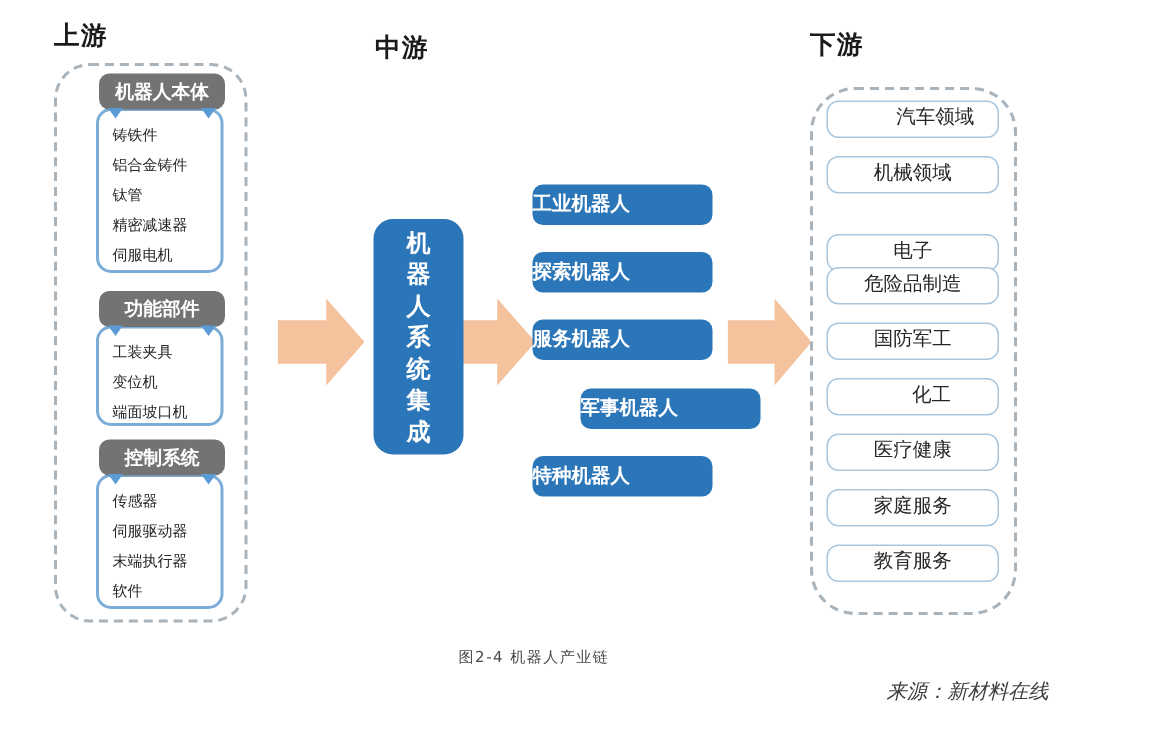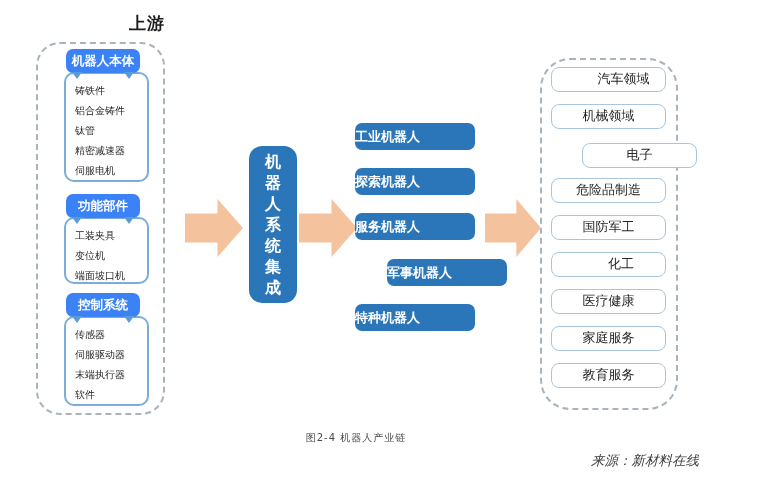--- a/index.html
+++ b/index.html
@@ -9,39 +9,39 @@
   }
   .canvas {
     position: relative;
     width: 778px;
     height: 487px;
     background: #ffffff;
     overflow: hidden;
   }
   .col-label {
     position: absolute;
-    text-align: right;
+    text-align: left;
     font-size: 17px;
     font-weight: bold;
     color: #1b1b1b;
     letter-spacing: 1px;
   }
   
   .stage {
     position: absolute;
     border: 2px dashed #a9b3bc;
     border-radius: 24px;
     background: #ffffff;
   }
   
   .group-header {
     position: absolute;
-    width: 74px;
+    width: 84px;
     height: 24px;
-    background: #3b82f6;
+    background: #737373;
     border-radius: 7px;
     color: #ffffff;
     font-size: 12.5px;
     font-weight: bold;
     text-align: center;
     line-height: 24px;
     z-index: 3;
   }
   .group-header::before, .group-header::after {
     content: "";
@@ -76,21 +76,21 @@
     width: 58px;
     height: 58px;
     background: #f5c29e;
     -webkit-clip-path: polygon(0% 25%, 56% 25%, 56% 0%, 100% 50%, 56% 100%, 56% 75%, 0% 75%);
     clip-path: polygon(0% 25%, 56% 25%, 56% 0%, 100% 50%, 56% 100%, 56% 75%, 0% 75%);
   }
   
   .integrator {
     position: absolute;
     left: 249px; top: 146px;
-    width: 48px; height: 157px;
+    width: 60px; height: 157px;
     background: #2b76b9;
     border-radius: 13px;
     display: flex;
     align-items: center;
     justify-content: center;
     z-index: 2;
   }
   .integrator .vtext {
     width: 18px;
     font-size: 16px;
@@ -147,20 +147,22 @@
     font-style: italic;
     color: #3d3d3d;
   }
 </style>
 </head>
 <body>
 
 <div class="canvas">
 
   <div class="col-label" style="left:36px; top:12px; width:129px;">上游</div>
+  <div class="col-label" style="left:250px; top:20px; width:180px;">中游</div>
+  <div class="col-label" style="left:540px; top:18px; width:138px;">下游</div>
 
   <div class="stage" style="left:36px; top:42px; width:129px; height:373px;"></div>
 
   <div class="group-header" style="left:66px; top:49px;">机器人本体</div>
   <div class="group-list" style="left:64px; top:72px; height:110px;">
     <div class="item">铸铁件</div>
     <div class="item">铝合金铸件</div>
     <div class="item">钛管</div>
     <div class="item">精密减速器</div>
     <div class="item">伺服电机</div>
@@ -192,21 +194,21 @@
   <div class="robot-box" style="top:123px;">工业机器人</div>
   <div class="robot-box" style="top:168px;">探索机器人</div>
   <div class="robot-box" style="top:213px;">服务机器人</div>
   <div class="robot-box" style="top:259px;margin-left:32px;">军事机器人</div>
   <div class="robot-box" style="top:304px;">特种机器人</div>
 
   <div class="stage" style="left:540px; top:58px; width:138px; height:352px; border-radius:30px;"></div>
 
   <div class="field-box" style="top:67px;padding-left:30px;">汽车领域</div>
   <div class="field-box" style="top:104px;">机械领域</div>
-  <div class="field-box" style="top:143px;margin-left:31px;">电子</div>
+  <div class="field-box" style="top:156px;">电子</div>
   <div class="field-box" style="top:178px;">危险品制造</div>
   <div class="field-box" style="top:215px;">国防军工</div>
   <div class="field-box" style="top:252px;padding-left:25px;">化工</div>
   <div class="field-box" style="top:289px;">医疗健康</div>
   <div class="field-box" style="top:326px;">家庭服务</div>
   <div class="field-box" style="top:363px;">教育服务</div>
 
   <div class="caption">图2-4 机器人产业链</div>
   <div class="source">来源：新材料在线</div>
 

